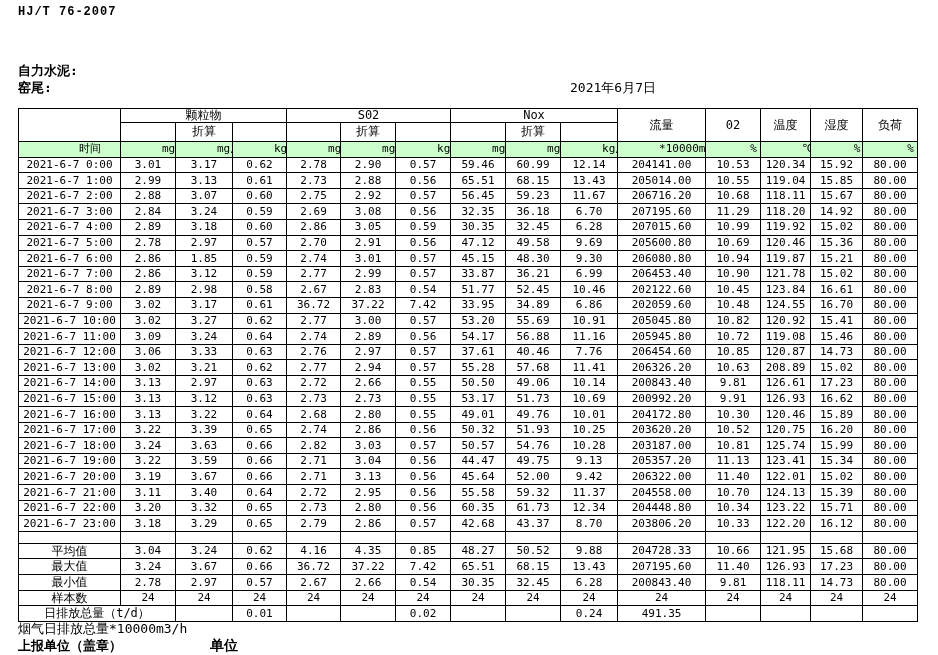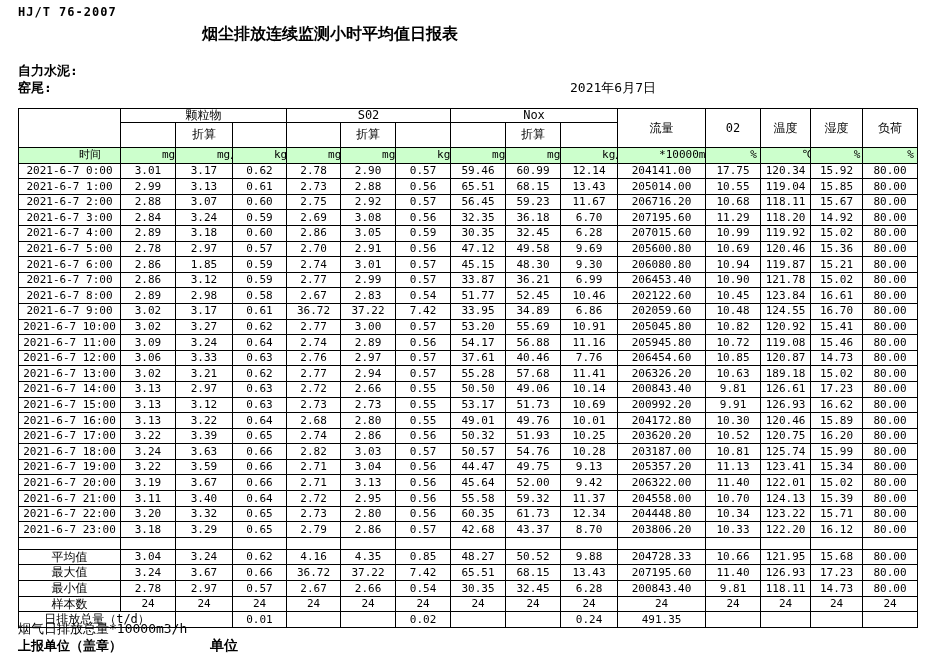--- a/index.html
+++ b/index.html
@@ -4,21 +4,21 @@
 <style>
   * { box-sizing: border-box; }
   html, body { margin: 0; padding: 0; background: #ffffff; }
   body {
     width: 938px; height: 655px;
     font-family: "DejaVu Sans Mono", "DejaVu Sans", sans-serif;
     color: #000;
   }
   .page { position: relative; width: 938px; height: 655px; background: #fff; overflow: hidden; }
 
-  .std-code { position: absolute; left: 18px; top: 5px; font-size: 12px; font-weight: bold; letter-spacing: 1px; }
+  .std-code { position: absolute; left: 18px; top: 5px; font-size: 12px; font-weight: bold; letter-spacing: 1px; font-family: Liberation Mono, monospace; }
   .doc-title { position: absolute; left: 0; top: 24px; width: 660px; text-align: center; font-size: 16px; font-weight: bold; }
   .company-line { position: absolute; left: 18px; top: 62px; font-size: 13px; font-weight: bold; text-align: center; }
   .kiln-line { position: absolute; left: 18px; top: 79px; font-size: 13px; font-weight: bold; text-align: right; }
   .date-line { position: absolute; left: 570px; top: 79px; font-size: 13px; }
 
   table.report {
     position: absolute; left: 18px; top: 108px;
     border-collapse: collapse; table-layout: fixed;
     width: 899px;
     font-size: 11px;
@@ -26,40 +26,39 @@
   table.report td {
     border: 1px solid #000;
     text-align: center;
     vertical-align: middle;
     padding: 0;
     white-space: nowrap;
     overflow: hidden;
     line-height: 1.05;
   }
   tr.hdr-a td { height: 13px; font-size: 12px; }
-  tr.hdr-b td { height: 25px; font-size: 12px; }
+  tr.hdr-b td { height: 19px; font-size: 12px; }
   tr.hdr-c td { height: 16px; font-size: 11px; padding-left: 41px; }
   tbody tr { height: 15.6px; }
   tr.blank { height: 12px; }
   .green { background: #CCFFCC; }
   td.time-hdr { font-size: 13px; }
   td.sum-label { font-size: 12px; }
   td.left-align { text-align: left; }
 
   .footer-note { position: absolute; left: 18px; top: 620px; font-size: 13px; font-weight: normal; }
   .report-unit { position: absolute; left: 18px; top: 637px; font-size: 13px; font-weight: bold; }
   .unit-label { position: absolute; left: 210px; top: 637px; font-size: 14px; font-weight: bold; }
 </style>
 </head>
 <body>
 
 <div class="page">
 
   <div class="std-code">HJ/T  76-2007</div>
-  <div class="doc-title">烟尘排放连续监测小时平均值日报表</div>
   <div class="company-line">自力水泥:</div>
   <div class="kiln-line">窑尾:</div>
   <div class="date-line">2021年6月7日</div>
 
   <table class="report">
     <colgroup>
       <col style="width:102px">
         <col style="width:55px">
         <col style="width:57px">
         <col style="width:54px">
@@ -122,21 +121,21 @@
           <td>3.01</td>
           <td>3.17</td>
           <td>0.62</td>
           <td>2.78</td>
           <td>2.90</td>
           <td>0.57</td>
           <td>59.46</td>
           <td>60.99</td>
           <td>12.14</td>
           <td>204141.00</td>
-          <td>17.75</td>
+          <td>10.53</td>
           <td>120.34</td>
           <td>15.92</td>
           <td>80.00</td>
         </tr>
         <tr>
           <td>2021-6-7  1:00</td>
           <td>2.99</td>
           <td>3.13</td>
           <td>0.61</td>
           <td>2.73</td>
@@ -344,21 +343,21 @@
           <td>3.21</td>
           <td>0.62</td>
           <td>2.77</td>
           <td>2.94</td>
           <td>0.57</td>
           <td>55.28</td>
           <td>57.68</td>
           <td>11.41</td>
           <td>206326.20</td>
           <td>10.63</td>
-          <td>189.18</td>
+          <td>208.89</td>
           <td>15.02</td>
           <td>80.00</td>
         </tr>
         <tr>
           <td>2021-6-7 14:00</td>
           <td>3.13</td>
           <td>2.97</td>
           <td>0.63</td>
           <td>2.72</td>
           <td>2.66</td>

